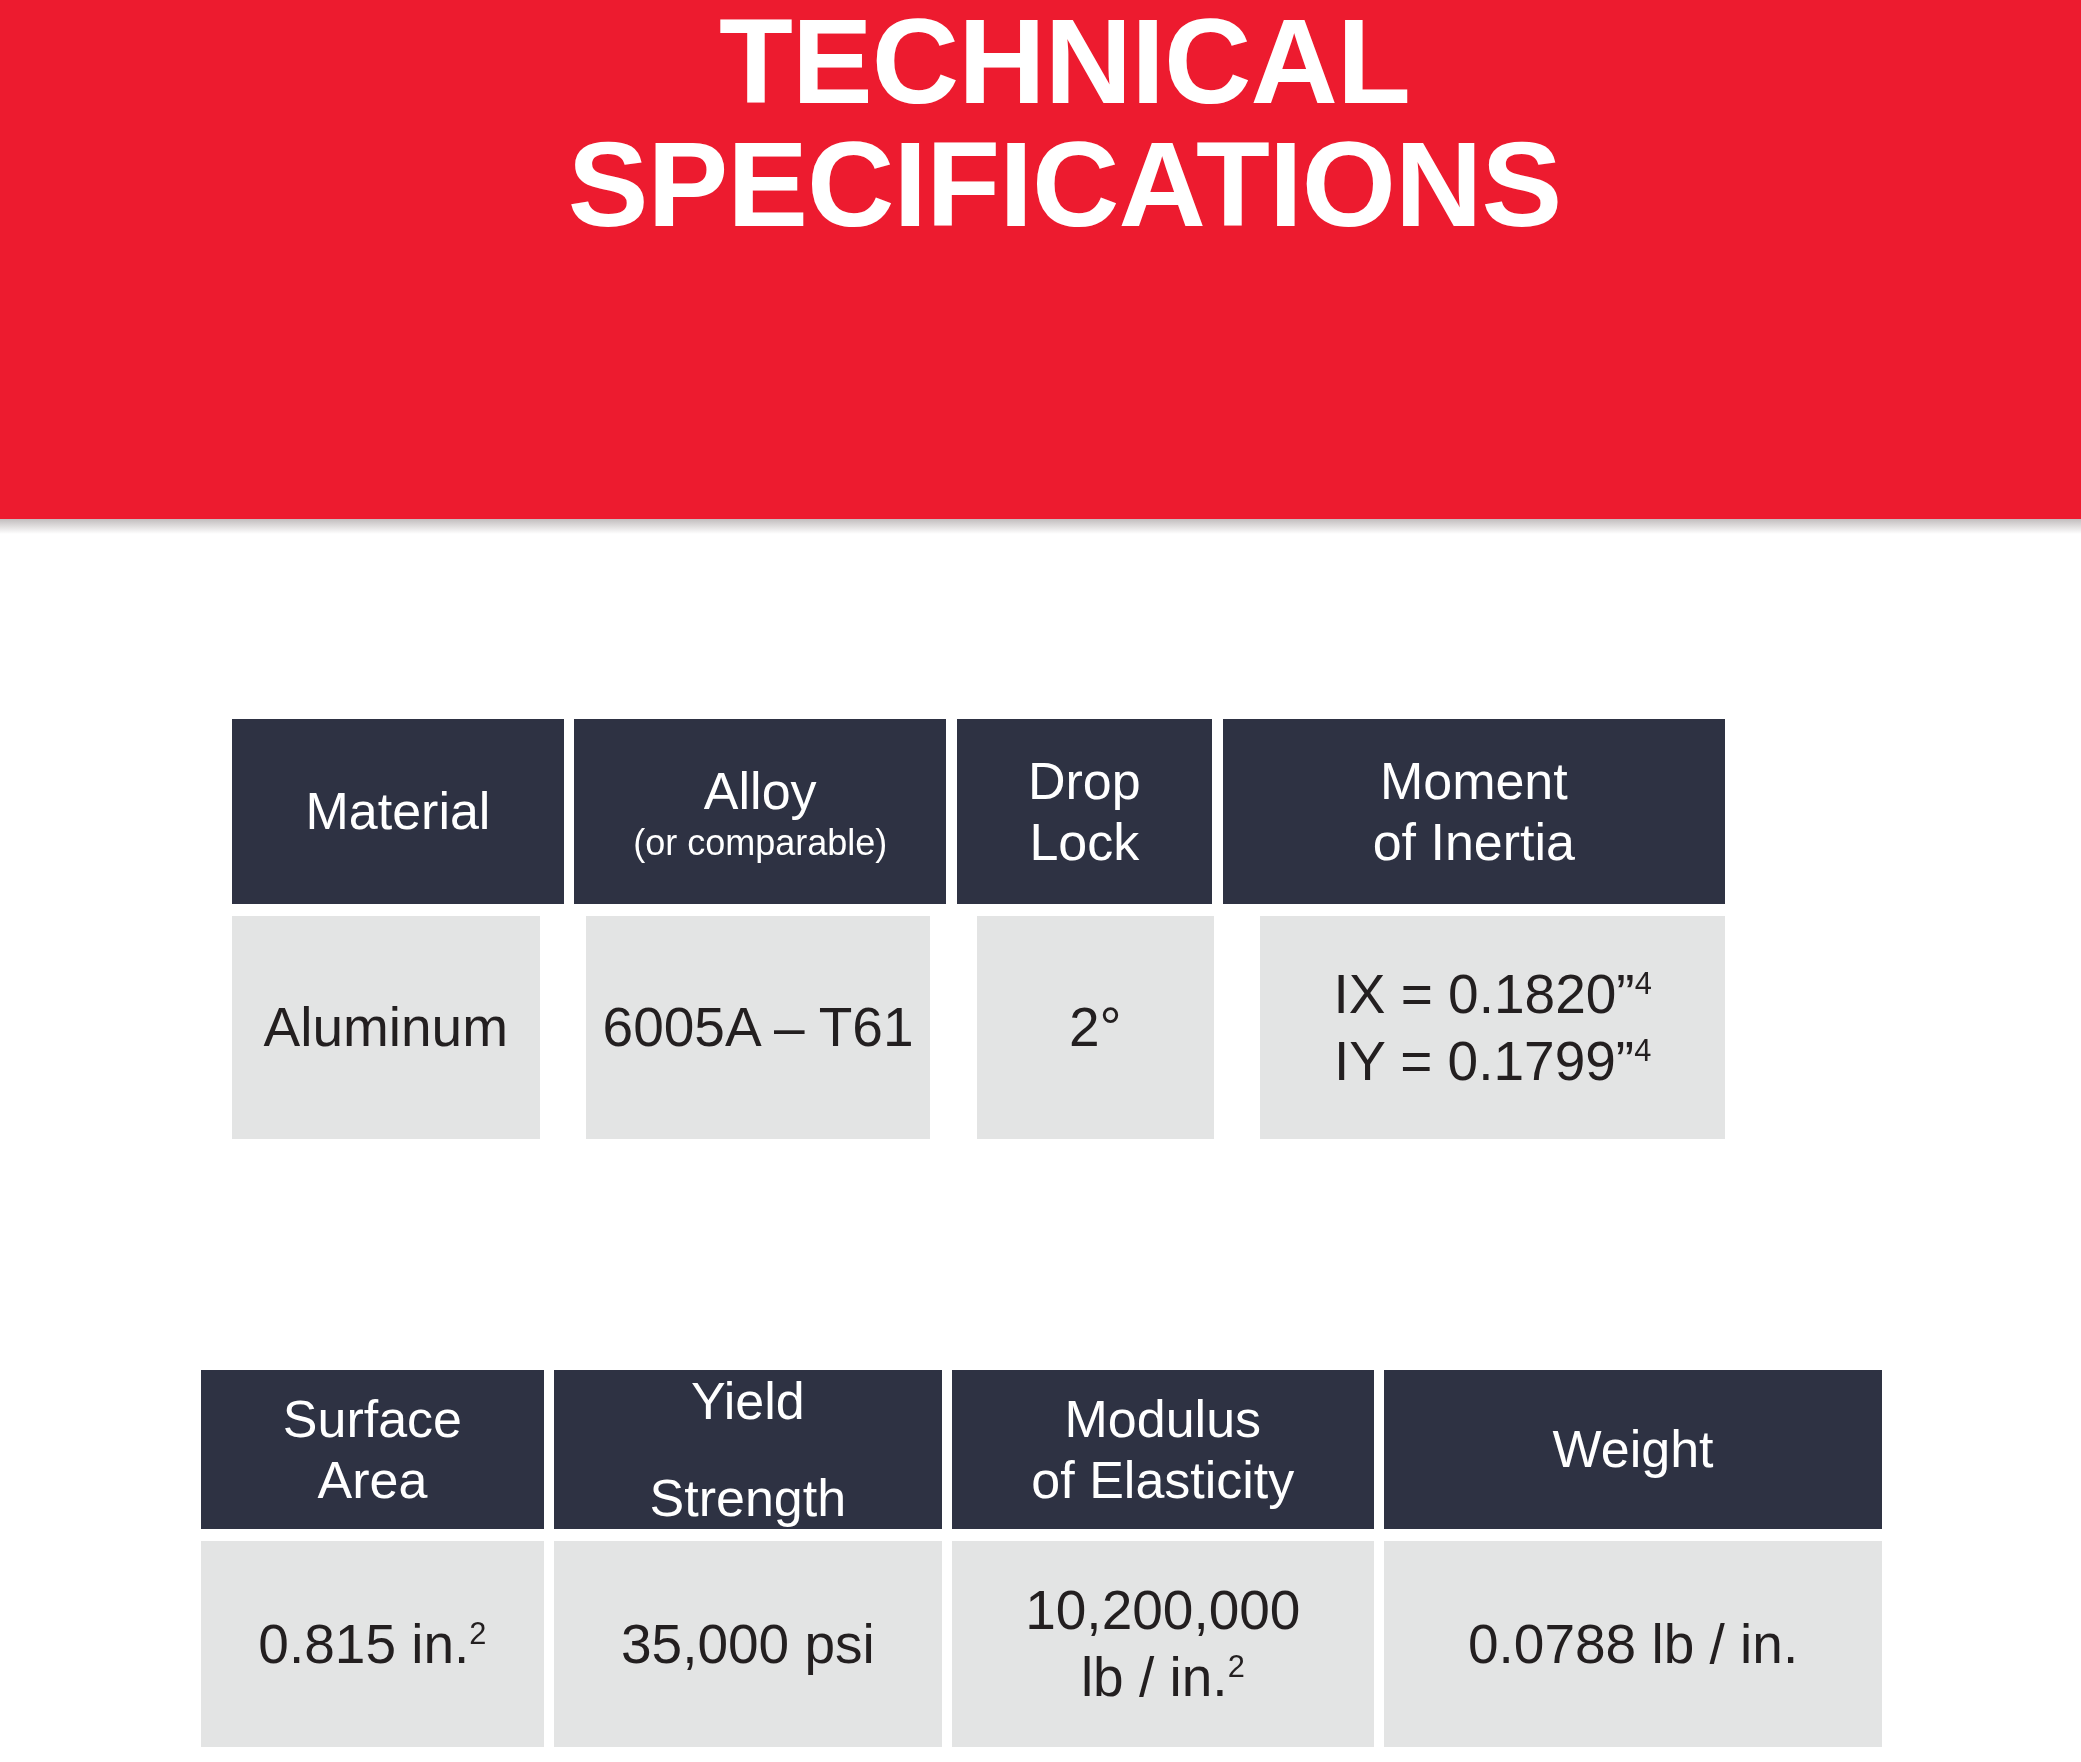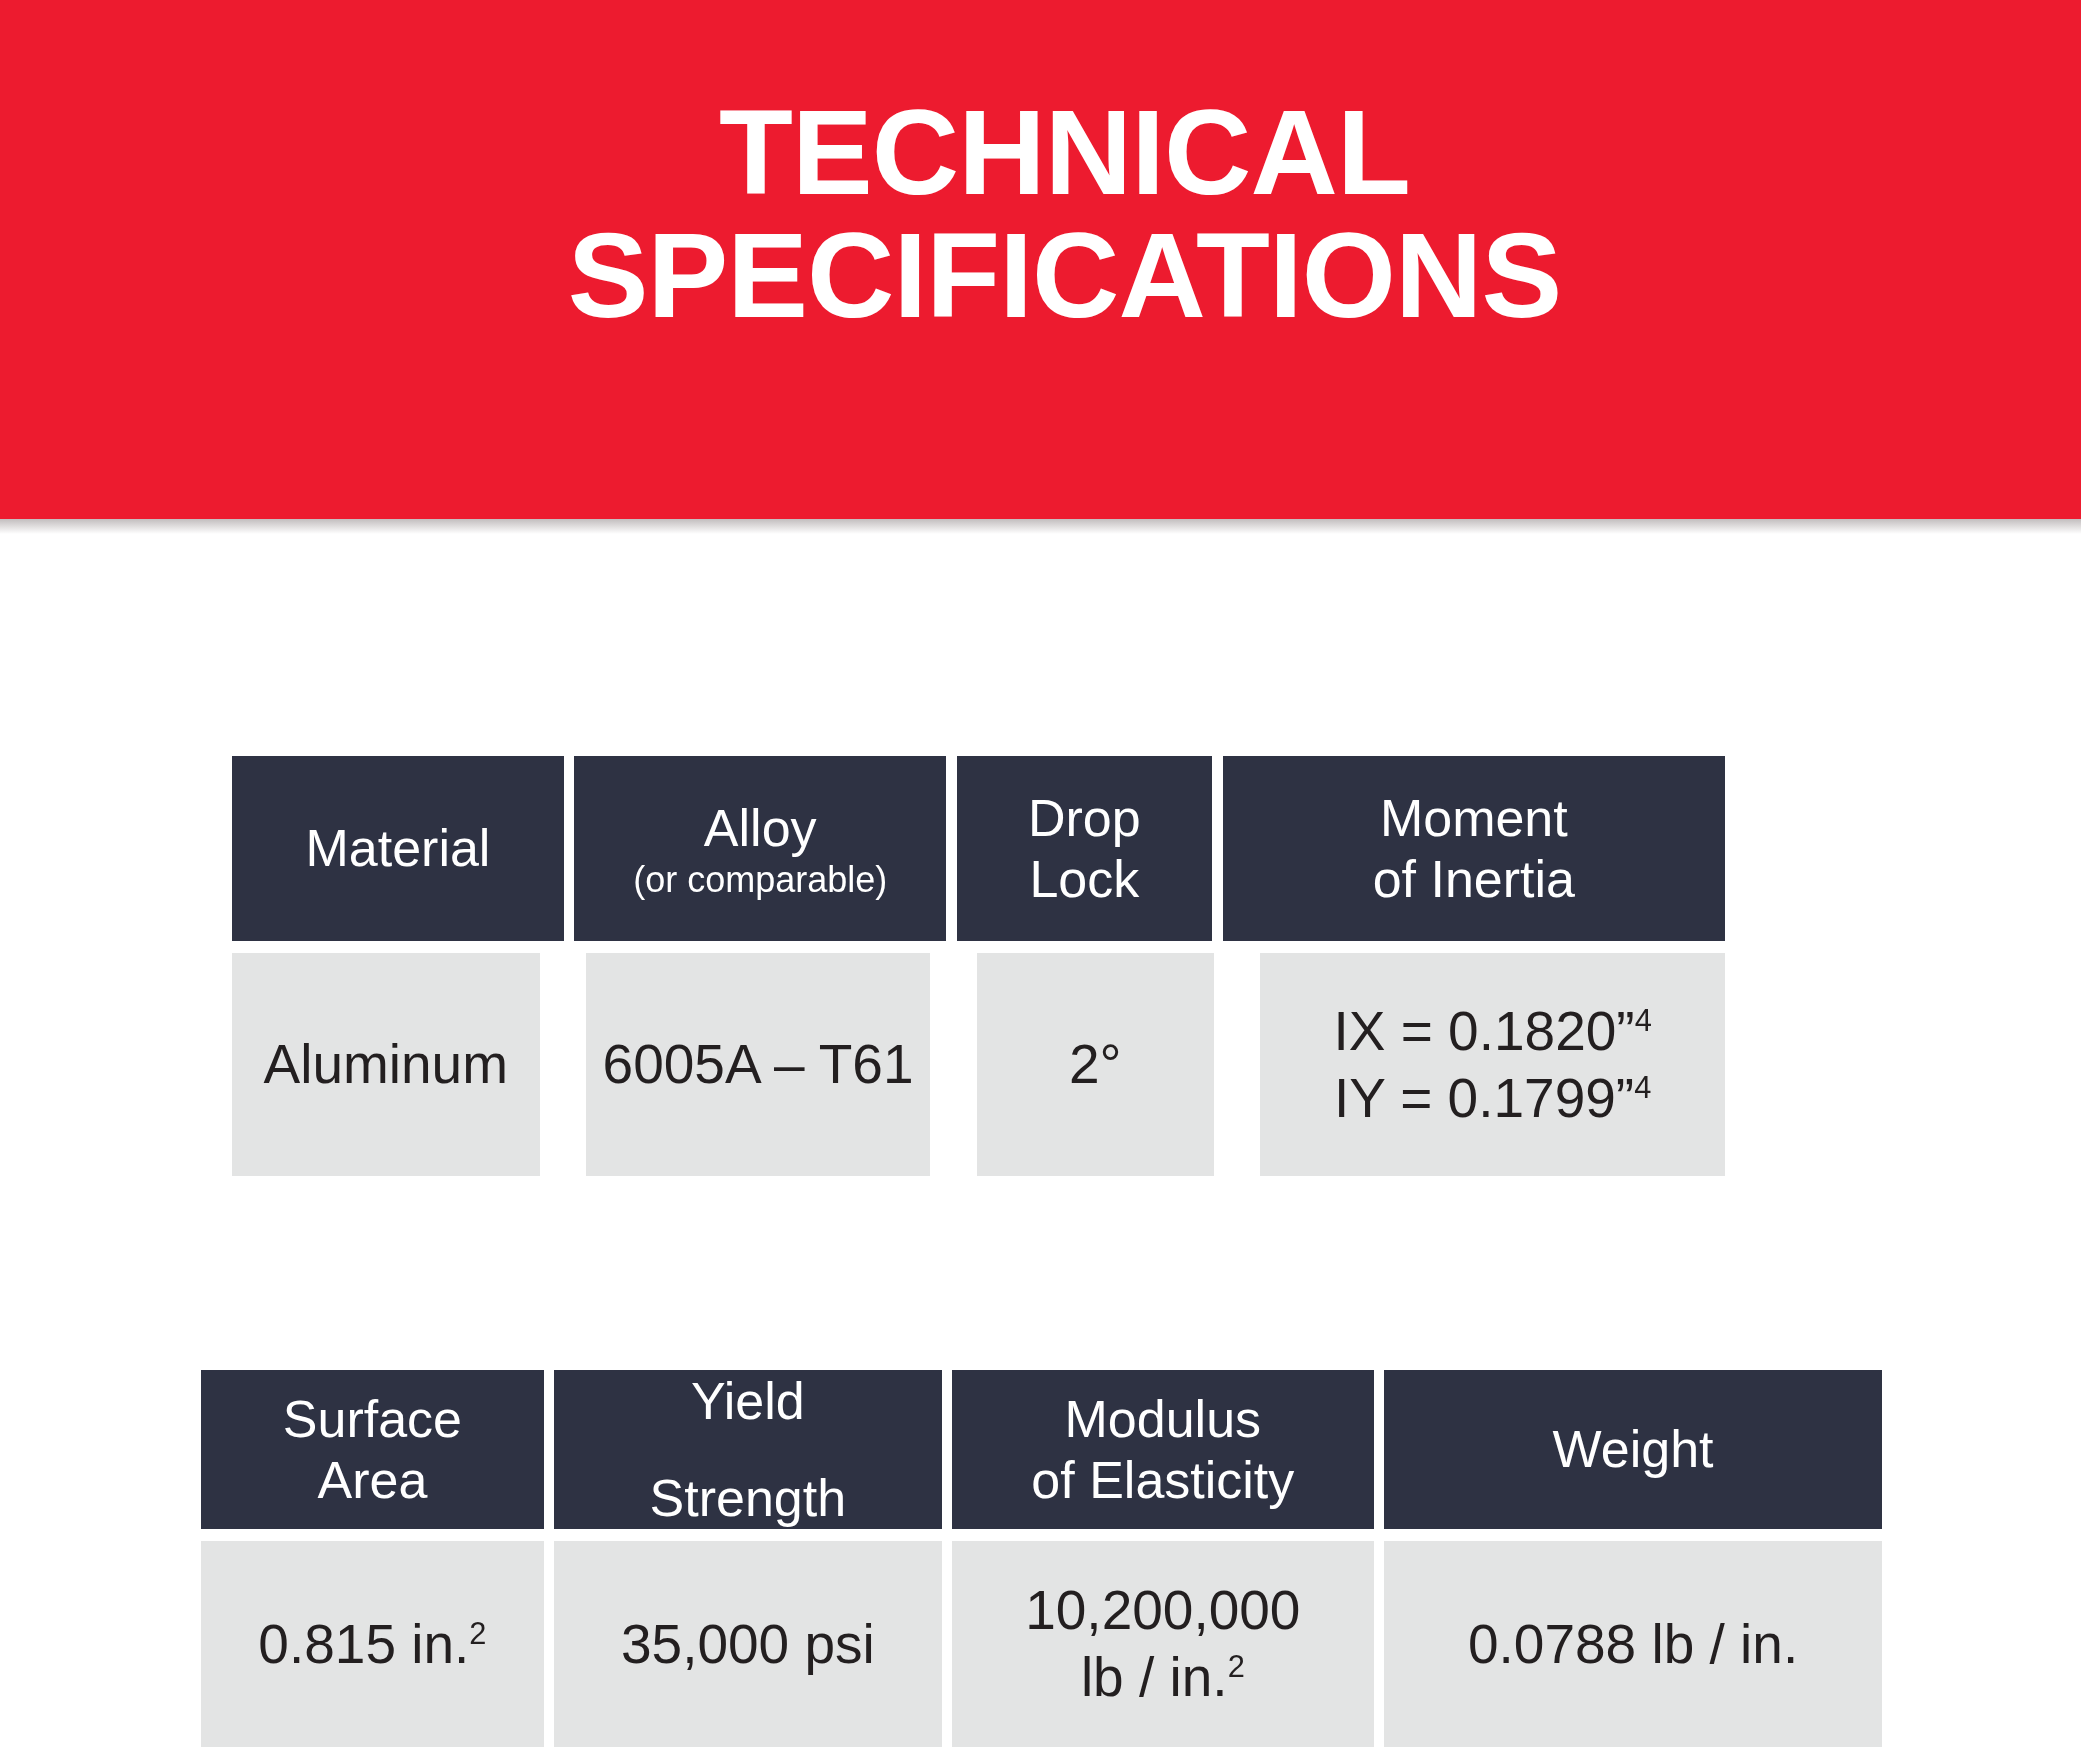--- a/index.html
+++ b/index.html
@@ -19,21 +19,20 @@
 
   
   #header-band {
     position: absolute;
     left: 0;
     top: 0;
     width: 2082px;
     height: 519px;
     background: #ED1B2F;
     box-sizing: border-box;
-    padding-top: 91px;
   }
 
   #header-band .title-line {
     color: #ffffff;
     font-weight: bold;
     font-size: 121px;
     line-height: 1.02;
     letter-spacing: -0.9px;
     text-align: center;
     white-space: nowrap;
@@ -109,21 +108,21 @@
 
   .cellline { display: block; }
 
   sup {
     font-size: 0.56em;
     vertical-align: super;
     line-height: 0;
   }
 
   
-  #table-one { left: 232px; top: 719px; width: 1493px; margin-top: 37px; }
+  #table-one { left: 232px; top: 719px; width: 1493px; }
   #table-one .header-row { height: 185px; }
   #table-one .body-row   { height: 223px; gap: 36px; }
   #table-one .c0 { width: 364px; }
   #table-one .c1 { width: 408px; }
   #table-one .c2 { width: 280px; }
   #table-one .c3 { width: 552px; }
 
   
   #table-two { left: 201px; top: 1370px; width: 1681px; }
   #table-two .header-row { height: 159px; }

